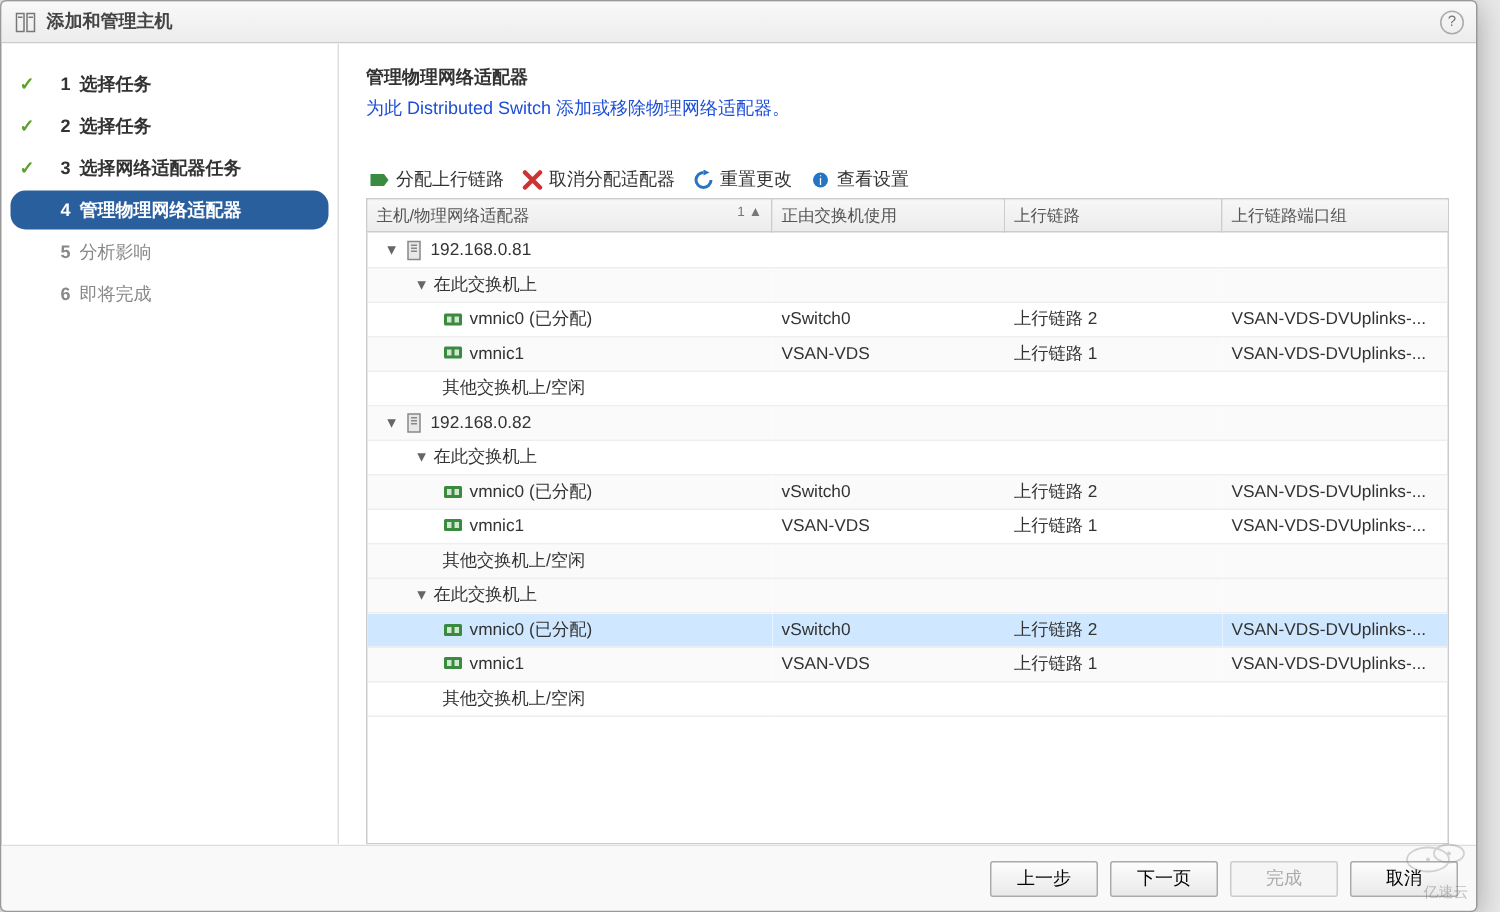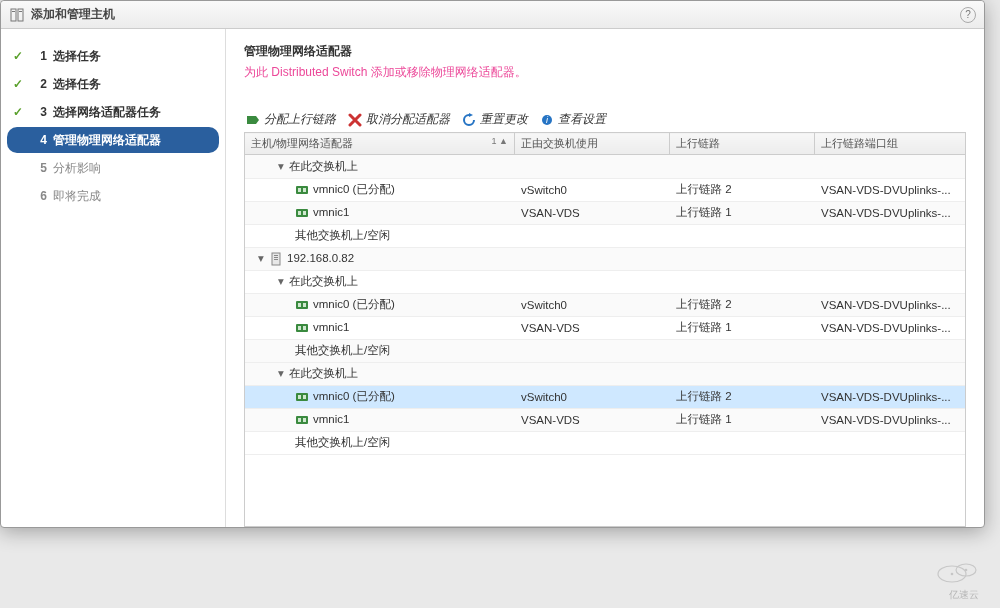--- a/index.html
+++ b/index.html
@@ -1,36 +1,36 @@
 <!DOCTYPE html>
 <html><head>
 <meta charset="utf-8">
 <style>
   * { box-sizing: border-box; margin: 0; padding: 0; }
   html, body { width: 1000px; height: 608px; font-family: "Microsoft YaHei", Arial, sans-serif; font-size: 12px; color: #333; background: #f0f0f0; overflow: hidden; }
   .bg { position: absolute; inset: 0; background: #e9e9e9; }
-  .dialog { position: absolute; left: 0; top: 0; width: 985px; height: 528px; background: #fff; border: 1px solid #999; border-radius: 4px; box-shadow: 0 4px 20px rgba(0,0,0,0.3); display: flex; flex-direction: column; }
+  .dialog { position: absolute; left: 0; top: 0; width: 985px; height: 608px; background: #fff; border: 1px solid #999; border-radius: 4px; box-shadow: 0 4px 20px rgba(0,0,0,0.3); display: flex; flex-direction: column; }
   .titlebar { height: 28px; background: linear-gradient(#f9f9f9,#ececec); border-bottom: 1px solid #ccc; display: flex; align-items: center; padding: 0 8px; border-radius: 4px 4px 0 0; }
   .titlebar .ticon { width: 16px; height: 16px; margin-right: 6px; display: flex; align-items: center; justify-content: center; }
   .titlebar .title { font-weight: bold; color: #444; }
   .titlebar .help { margin-left: auto; width: 16px; height: 16px; border: 1px solid #aaa; border-radius: 50%; font-size: 10px; display: flex; align-items: center; justify-content: center; color: #777; }
   .body { flex: 1; display: flex; overflow: hidden; }
   .sidebar { width: 225px; border-right: 1px solid #ddd; padding: 14px 6px; }
   .step { display: flex; align-items: center; height: 26px; padding: 0 6px; border-radius: 10px; margin-bottom: 2px; }
   .step .num { width: 16px; text-align: right; margin-right: 6px; font-weight: bold; color: #333; }
   .step .label { color: #333; }
   .step .check { width: 14px; margin-right: 4px; color: #5aa02c; font-weight: bold; }
   .step.done .num, .step.done .label { color: #333; font-weight: bold; }
   .step.current { background: #2a5f9e; }
   .step.current .num, .step.current .label { color: #fff; font-weight: bold; }
   .step.future .num, .step.future .label { color: #888; }
   .main { flex: 1; display: flex; flex-direction: column; padding: 14px 18px 0 18px; overflow: hidden; }
   .main h3 { font-size: 12px; font-weight: bold; margin-bottom: 4px; }
-  .main .desc { color: #ec4899; margin-bottom: 26px; }
-  .toolbar { display: flex; align-items: flex-end; gap: 12px; padding: 4px 2px; font-style: italic; }
+  .main .desc { color: #1d4ed8; margin-bottom: 26px; }
+  .toolbar { display: flex; align-items: flex-end; gap: 12px; padding: 4px 2px; }
   .tbtn { display: flex; align-items: center; gap: 4px; cursor: pointer; }
   .ico { width: 14px; height: 14px; display: inline-flex; align-items: center; justify-content: center; }
   table { width: 100%; border-collapse: collapse; table-layout: fixed; }
   thead th { background: linear-gradient(#f7f7f7,#ececec); border: 1px solid #ccc; height: 22px; text-align: left; padding: 0 6px; font-weight: normal; color: #555; font-size: 11px; position: relative; }
   thead th.sort::after { content: "1 ▲"; position: absolute; right: 6px; font-size: 9px; color: #777; }
   tbody td { height: 23px; border-bottom: 1px solid #eee; padding: 0 6px; font-size: 11.5px; color: #333; white-space: nowrap; overflow: hidden; text-overflow: ellipsis; }
   tbody tr.alt td { background: #fafafa; }
   tbody tr.sel td { background: #cfe8ff; }
   .tw { display: inline-block; width: 12px; text-align: center; color: #666; cursor: pointer; margin-right: 2px; }
   .srv { width:14px; height:14px; display:inline-flex; align-items:center; justify-content:center; vertical-align:middle; margin-right:4px; }
@@ -160,64 +160,77 @@
       </table>
       <div class="tableWrap">
         <table>
             <colgroup>
               <col style="width:270px">
               <col style="width:155px">
               <col style="width:145px">
               <col>
             </colgroup>
           <tbody id="tbody">
-              <tr class="alt">
-                <td><span class="ind1"><span class="tw">▾</span>在此交换机上</span></td>
-                <td></td>
-                <td></td>
-                <td></td>
-              </tr>
-              <tr>
-                <td><span class="ind2"><span class="nic">
-                      <svg viewBox="0 0 14 12" width="14" height="12">
-                        <rect x="1" y="2" width="12" height="8" rx="1" fill="#3a8a3f"></rect>
-                        <rect x="3" y="4" width="3" height="4" fill="#cfe8cf"></rect>
-                        <rect x="8" y="4" width="3" height="4" fill="#cfe8cf"></rect>
-                      </svg>
-                    </span>vmnic0 (已分配)</span></td>
-                <td>vSwitch0</td>
-                <td>上行链路 2</td>
-                <td>VSAN-VDS-DVUplinks-...</td>
-              </tr>
-              <tr class="alt">
-                <td><span class="ind2"><span class="nic">
-                      <svg viewBox="0 0 14 12" width="14" height="12">
-                        <rect x="1" y="2" width="12" height="8" rx="1" fill="#3a8a3f"></rect>
-                        <rect x="3" y="4" width="3" height="4" fill="#cfe8cf"></rect>
-                        <rect x="8" y="4" width="3" height="4" fill="#cfe8cf"></rect>
-                      </svg>
-                    </span>vmnic1</span></td>
-                <td>VSAN-VDS</td>
-                <td>上行链路 1</td>
-                <td>VSAN-VDS-DVUplinks-...</td>
-              </tr>
-              <tr>
-                <td><span class="ind3">其他交换机上/空闲</span></td>
-                <td></td>
-                <td></td>
-                <td></td>
-              </tr>
-              <tr class="alt">
+              <tr>
                 <td><span class="ind0"><span class="tw">▾</span><span class="srv">
                       <svg viewBox="0 0 14 14" width="14" height="14">
                         <rect x="3" y="1" width="8" height="12" fill="#e8e8e8" stroke="#888"></rect>
                         <rect x="5" y="3" width="4" height="1" fill="#888"></rect>
                         <rect x="5" y="5" width="4" height="1" fill="#888"></rect>
                         <rect x="5" y="7" width="4" height="1" fill="#888"></rect>
                       </svg>
+                    </span>192.168.0.81</span></td>
+                <td></td>
+                <td></td>
+                <td></td>
+              </tr>
+              <tr class="alt">
+                <td><span class="ind1"><span class="tw">▾</span>在此交换机上</span></td>
+                <td></td>
+                <td></td>
+                <td></td>
+              </tr>
+              <tr>
+                <td><span class="ind2"><span class="nic">
+                      <svg viewBox="0 0 14 12" width="14" height="12">
+                        <rect x="1" y="2" width="12" height="8" rx="1" fill="#3a8a3f"></rect>
+                        <rect x="3" y="4" width="3" height="4" fill="#cfe8cf"></rect>
+                        <rect x="8" y="4" width="3" height="4" fill="#cfe8cf"></rect>
+                      </svg>
+                    </span>vmnic0 (已分配)</span></td>
+                <td>vSwitch0</td>
+                <td>上行链路 2</td>
+                <td>VSAN-VDS-DVUplinks-...</td>
+              </tr>
+              <tr class="alt">
+                <td><span class="ind2"><span class="nic">
+                      <svg viewBox="0 0 14 12" width="14" height="12">
+                        <rect x="1" y="2" width="12" height="8" rx="1" fill="#3a8a3f"></rect>
+                        <rect x="3" y="4" width="3" height="4" fill="#cfe8cf"></rect>
+                        <rect x="8" y="4" width="3" height="4" fill="#cfe8cf"></rect>
+                      </svg>
+                    </span>vmnic1</span></td>
+                <td>VSAN-VDS</td>
+                <td>上行链路 1</td>
+                <td>VSAN-VDS-DVUplinks-...</td>
+              </tr>
+              <tr>
+                <td><span class="ind3">其他交换机上/空闲</span></td>
+                <td></td>
+                <td></td>
+                <td></td>
+              </tr>
+              <tr class="alt">
+                <td><span class="ind0"><span class="tw">▾</span><span class="srv">
+                      <svg viewBox="0 0 14 14" width="14" height="14">
+                        <rect x="3" y="1" width="8" height="12" fill="#e8e8e8" stroke="#888"></rect>
+                        <rect x="5" y="3" width="4" height="1" fill="#888"></rect>
+                        <rect x="5" y="5" width="4" height="1" fill="#888"></rect>
+                        <rect x="5" y="7" width="4" height="1" fill="#888"></rect>
+                      </svg>
                     </span>192.168.0.82</span></td>
                 <td></td>
                 <td></td>
                 <td></td>
               </tr>
               <tr>
                 <td><span class="ind1"><span class="tw">▾</span>在此交换机上</span></td>
                 <td></td>
                 <td></td>
                 <td></td>
@@ -287,20 +300,26 @@
                 <td></td>
                 <td></td>
                 <td></td>
               </tr>
             </tbody>
         </table>
       </div>
     </div>
   </div>
 
+  <div class="footer">
+    <button class="btn">上一步</button>
+    <button class="btn">下一页</button>
+    <button class="btn" disabled="">完成</button>
+    <button class="btn">取消</button>
+  </div>
 </div>
 
 <div class="watermark">
   <svg width="60" height="28" viewBox="0 0 60 28">
       <ellipse cx="18" cy="16" rx="14" ry="8" fill="none" stroke="#888" stroke-width="1.2"></ellipse>
       <ellipse cx="32" cy="12" rx="10" ry="6" fill="none" stroke="#888" stroke-width="1.2"></ellipse>
       <circle cx="18" cy="16" r="1.3" fill="#888"></circle>
       <circle cx="32" cy="12" r="1.3" fill="#888"></circle>
     </svg>
   <div style="text-align:center">亿速云</div>

